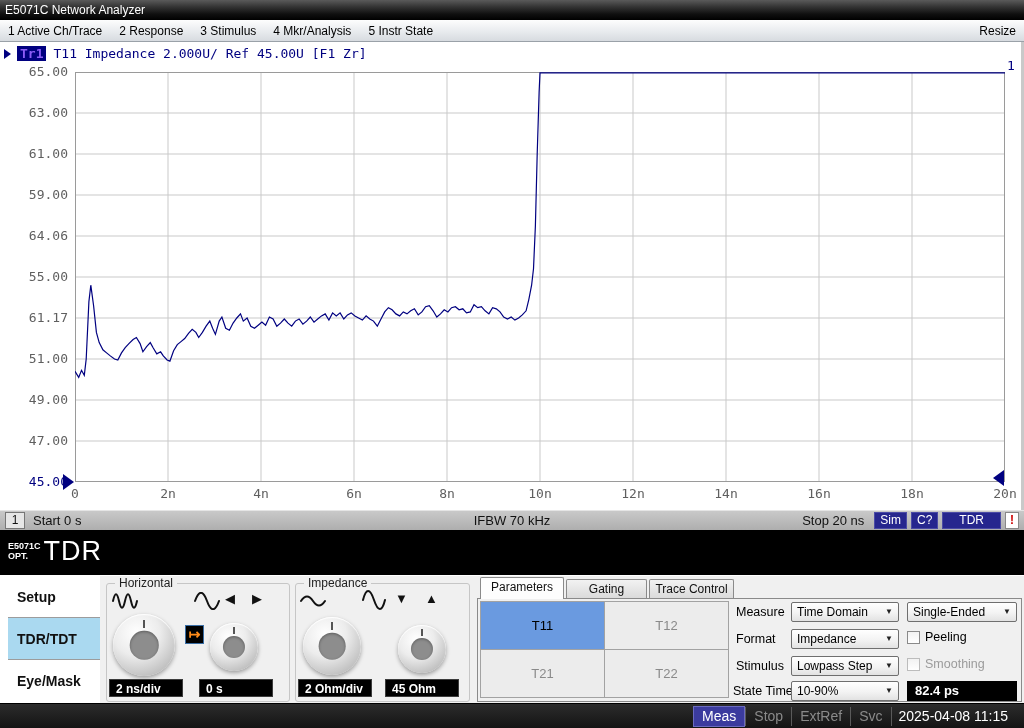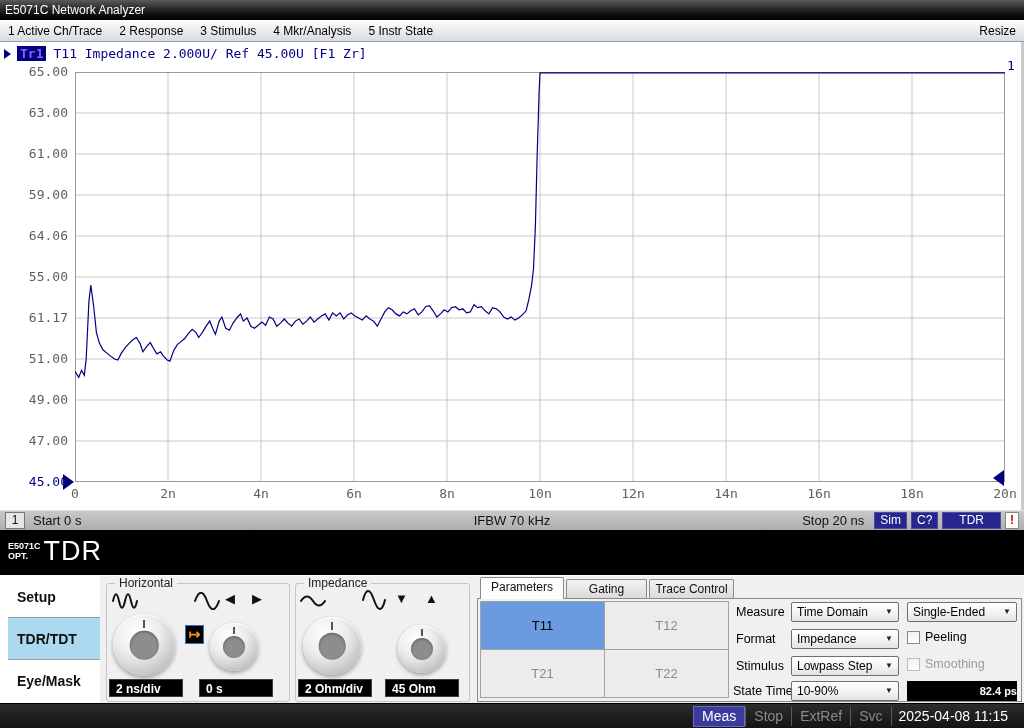--- a/index.html
+++ b/index.html
@@ -98,22 +98,22 @@
   .plabel{position:absolute;font-size:12.5px;color:#000;white-space:nowrap;}
   .plabel.disabled{color:#9b9b9b;}
   .dropdown{position:absolute;height:20px;box-sizing:border-box;border:1px solid #6f6f6f;border-radius:2px;
     background:linear-gradient(#ffffff,#f3f3f3 55%,#e2e2e2);font-size:12px;line-height:18px;
     padding-left:5px;color:#000;white-space:nowrap;overflow:hidden;}
   .dd-arrow{position:absolute;right:5px;top:0;font-size:8px;line-height:18px;color:#222;}
   .cbrow{position:absolute;display:flex;align-items:center;gap:5px;font-size:12.5px;text-align:right;}
   .cb{width:13px;height:13px;border:1px solid #8a8a8a;background:linear-gradient(#f2f2f2,#fff);
     box-sizing:border-box;}
   .cb.disabled{border-color:#bcbcbc;}
-  .blackval{position:absolute;background:#000;color:#fff;font-size:11px;font-weight:bold;
-    height:20px;line-height:20px;padding-left:17px;box-sizing:border-box;text-align:right;}
+  .blackval{position:absolute;background:#000;color:#fff;font-size:13px;font-weight:bold;
+    height:20px;line-height:20px;padding-left:8px;box-sizing:border-box;}
 
   
   .bottombar{position:absolute;left:0;top:703px;width:1024px;height:25px;box-sizing:border-box;
     background:linear-gradient(#2c2c2c,#141414);border-top:1px solid #000;
     display:flex;align-items:center;justify-content:flex-end;font-size:14px;color:#8a8a8a;}
   .seg{height:19px;line-height:19px;padding:0 8px;border-left:1px solid #5a5a5a;}
   .seg.meas{background:#3b3b9e;color:#fff;border:1px solid #6a6ac0;}
   .seg.datetime{color:#fff;margin-right:9px;padding:0 7px;}
 </style>
 </head>

